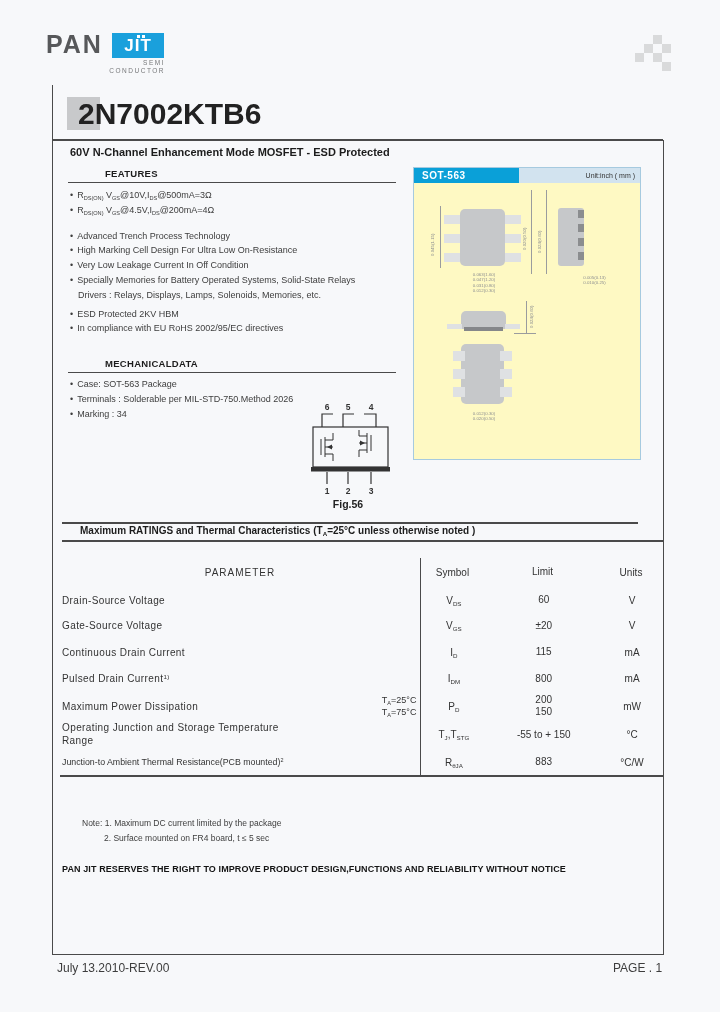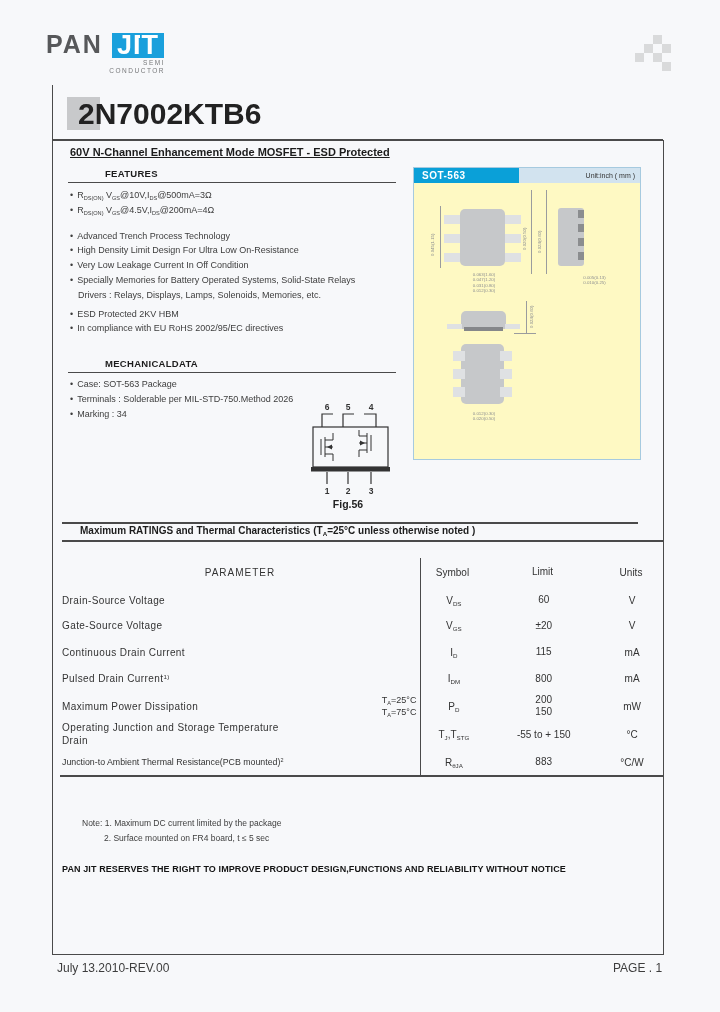--- a/index.html
+++ b/index.html
@@ -5,35 +5,35 @@
   html,body{margin:0;padding:0;width:720px;height:1012px;overflow:hidden;
     background:#f7f8fa;font-family:"Liberation Sans","DejaVu Sans",sans-serif;color:#333;}
   .page{position:relative;width:720px;height:1012px;}
   .abs{position:absolute;}
   sub{font-size:62%;vertical-align:-0.35em;line-height:0;}
   sup{font-size:62%;vertical-align:0.5em;line-height:0;}
 
   
   .logo-pan{left:46px;top:30px;font-size:25px;font-weight:bold;color:#57585a;letter-spacing:2px;}
   .logo-jit-box{left:112px;top:33px;width:52px;height:25px;background:#1aa0dc;color:#fff;
-    font-size:27px;font-weight:bold;text-align:center;line-height:25px;letter-spacing:1px;}
+    font-size:17px;font-weight:bold;text-align:center;line-height:25px;letter-spacing:1px;}
   .jit-dots{left:137px;top:35px;width:3px;height:3px;background:#fff;box-shadow:5px 0 0 #fff;}
   .logo-semi{left:100px;top:59px;width:65px;text-align:right;font-size:6.5px;color:#77787a;
     letter-spacing:1.5px;line-height:7.5px;}
 
   
   .sq{position:absolute;width:9px;height:9px;background:#d9dadb;}
 
   
   .vline{background:#4a4a4a;width:1px;}
   .hline{background:#4a4a4a;height:1px;}
 
   .title-box{left:67px;top:97px;width:33px;height:33px;background:#c8c9cb;}
   .part-title{left:78px;top:97px;font-size:30px;font-weight:bold;color:#222;}
-  .subtitle{left:70px;top:146px;font-size:11px;font-weight:bold;color:#1c1c1c;text-decoration:underline;}
+  .subtitle{left:70px;top:146px;font-size:11px;font-weight:bold;color:#1c1c1c;}
 
   .sec-title{font-size:9.5px;font-weight:bold;color:#1c1c1c;letter-spacing:0.3px;padding-left:30px;}
   .feat{left:70px;top:188px;width:335px;font-size:9px;color:#3d3d3d;}
   .feat-row{line-height:14.8px;white-space:nowrap;}
   .gap-top{margin-top:11px;}
   .esd-top{margin-top:4px;}
   .cont{padding-left:8px;}
   .bullet{margin-right:4px;}
 
   .mech{left:70px;top:377px;width:335px;font-size:9px;color:#3d3d3d;}
@@ -105,21 +105,21 @@
   <div class="abs title-box"></div>
   <div class="abs part-title">2N7002KTB6</div>
   <div class="abs subtitle">60V N-Channel Enhancement Mode MOSFET - ESD Protected</div>
 
   <div class="abs sec-title" style="left:75px;top:168px;">FEATURES</div>
   <div class="abs hline" style="left:68px;top:182px;width:328px;"></div>
   <div class="abs feat">
     <div class="feat-row"><span class="bullet">•</span><span><span>R</span><sub>DS(ON)</sub><span> V</span><sub>GS</sub><span>@10V,I</span><sub>DS</sub><span>@500mA=3Ω</span></span></div>
     <div class="feat-row"><span class="bullet">•</span><span><span>R</span><sub>DS(ON)</sub><span> V</span><sub>GS</sub><span>@4.5V,I</span><sub>DS</sub><span>@200mA=4Ω</span></span></div>
     <div class="feat-row gap-top"><span class="bullet">•</span><span>Advanced Trench Process Technology</span></div>
-    <div class="feat-row"><span class="bullet">•</span><span>High Density Limit Design For Ultra Low On-Resistance</span></div>
+    <div class="feat-row"><span class="bullet">•</span><span>High Marking Cell Design For Ultra Low On-Resistance</span></div>
     <div class="feat-row"><span class="bullet">•</span><span>Very Low Leakage Current In Off Condition</span></div>
     <div class="feat-row"><span class="bullet">•</span><span>Specially Memories for Battery Operated Systems, Solid-State Relays</span></div>
     <div class="feat-row cont"><span>Drivers : Relays, Displays, Lamps, Solenoids, Memories, etc.</span></div>
     <div class="feat-row esd-top"><span class="bullet">•</span><span>ESD Protected 2KV HBM</span></div>
     <div class="feat-row"><span class="bullet">•</span><span>In compliance with EU RoHS 2002/95/EC directives</span></div>
   </div>
 
   <div class="abs sec-title" style="left:75px;top:358px;">MECHANICALDATA</div>
   <div class="abs hline" style="left:68px;top:372px;width:328px;"></div>
   <div class="abs mech">
@@ -272,21 +272,21 @@
       <div class="c-lim">
         <div>200</div>
         <div>150</div>
       </div>
       <div class="c-unit">mW</div>
     </div>
 
     <div class="tr h6">
       <div class="c-par full two-line">
         <div>Operating Junction and Storage Temperature</div>
-        <div>Drain</div>
+        <div>Range</div>
       </div>
       <div class="c-sym"><span>T</span><sub>J</sub><span>,T</span><sub>STG</sub></div>
       <div class="c-lim">-55 to + 150</div>
       <div class="c-unit">°C</div>
     </div>
 
     <div class="tr h7">
       <div class="c-par full small"><span>Junction-to Ambient Thermal Resistance(PCB mounted)</span><sup>2</sup></div>
       <div class="c-sym"><span>R</span><sub>θJA</sub></div>
       <div class="c-lim">883</div>

